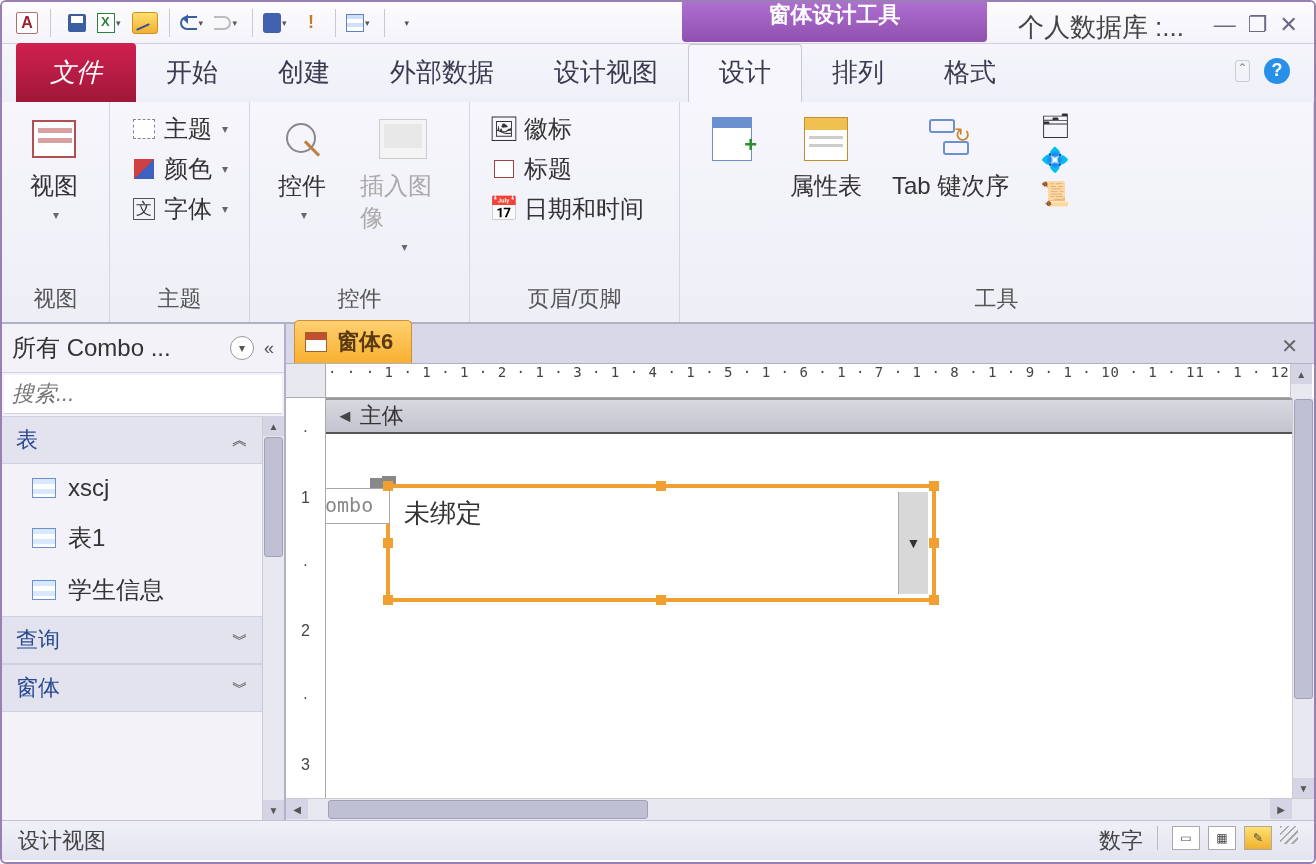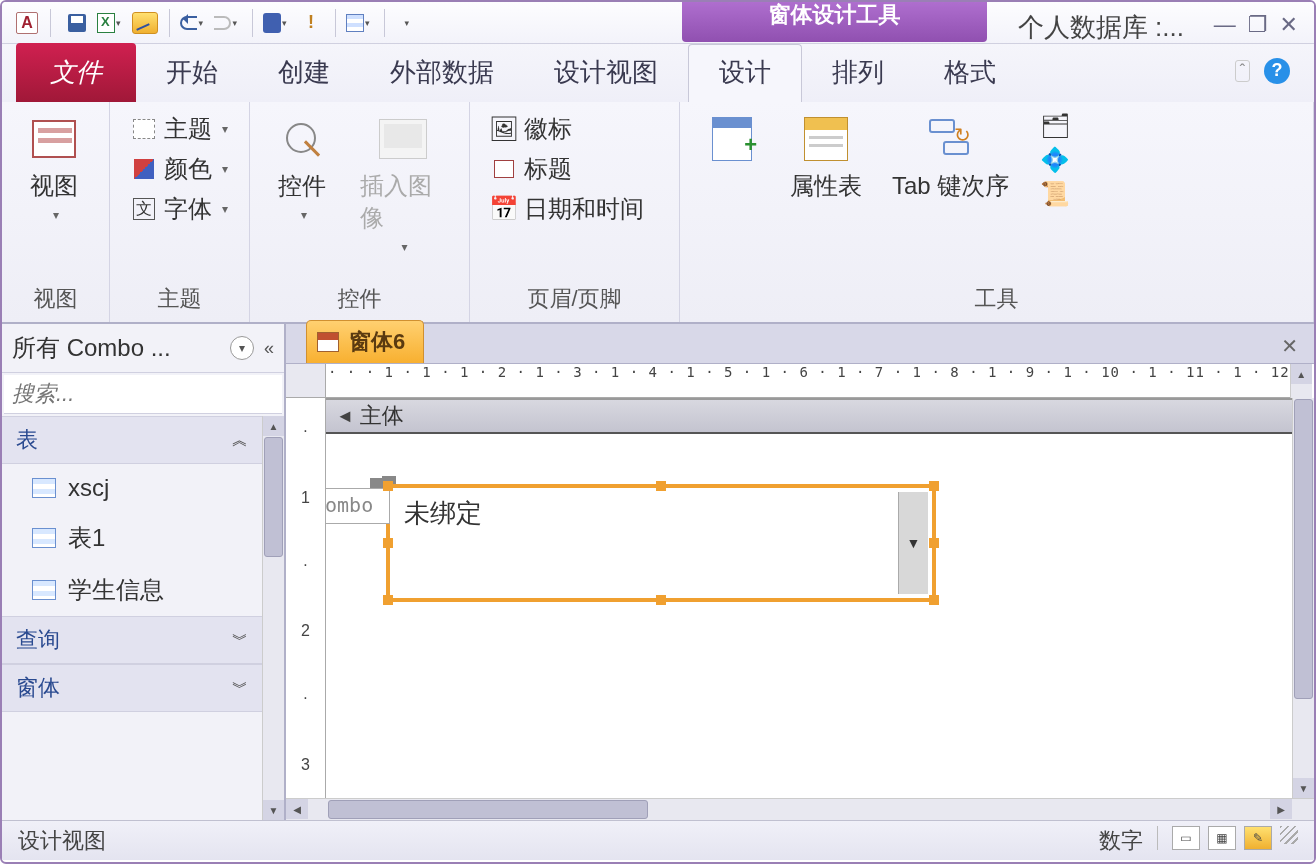--- a/index.html
+++ b/index.html
@@ -65,21 +65,21 @@
 .grp-hdr{background:#e3e3f0;padding:8px 14px;font-size:22px;color:#2a4a90;display:flex;justify-content:space-between;align-items:center;cursor:pointer;border-top:1px solid #d0d0e0;border-bottom:1px solid #d0d0e0;}
 .grp-chev{font-size:16px;color:#555;}
 .nav-list{flex:1;overflow:auto;}
 .nav-item{display:flex;align-items:center;gap:12px;padding:10px 14px 10px 30px;font-size:24px;color:#333;cursor:pointer;}
 .tbl-ico{width:24px;height:20px;border:1px solid #6a90d0;background:repeating-linear-gradient(#d8e8ff,#d8e8ff 5px,#fff 5px,#fff 10px);}
 .scroll-y{width:22px;background:#e8e8f0;border-left:1px solid #ccc;display:flex;flex-direction:column;}
 .scroll-btn{height:20px;background:#d4d4e4;display:flex;align-items:center;justify-content:center;font-size:10px;color:#555;}
 .scroll-thumb{background:#c0c0d4;border:1px solid #a0a0b8;border-radius:3px;margin:1px;}
 
 .main{flex:1;display:flex;flex-direction:column;background:#fff;position:relative;}
-.doc-tabs{height:40px;background:#d8d8e8;display:flex;align-items:flex-end;position:relative;border-bottom:1px solid #b0b0c8;padding-left:12px;}
+.doc-tabs{height:40px;background:#d8d8e8;display:flex;align-items:flex-end;position:relative;border-bottom:1px solid #b0b0c8;}
 .doc-tab{background:linear-gradient(#ffd070,#f8b030);border:1px solid #d09030;border-bottom:none;border-radius:5px 5px 0 0;padding:6px 18px 6px 10px;display:flex;align-items:center;gap:10px;font-size:22px;font-weight:bold;color:#5a3a10;margin-left:8px;}
 .frm-ico{width:22px;height:20px;background:#fff;border:1px solid #a06030;position:relative;}
 .frm-ico::before{content:"";position:absolute;left:0;top:0;width:100%;height:7px;background:#c05030;}
 .close-tab{position:absolute;right:16px;top:10px;font-size:20px;color:#666;cursor:pointer;}
 
 .design-surf{flex:1;display:flex;overflow:hidden;}
 .corner{width:40px;height:34px;background:#e8e8f0;border-right:1px solid #aaa;border-bottom:1px solid #aaa;}
 .hruler{height:34px;background:#fff;border-bottom:1px solid #aaa;font-size:14px;color:#444;padding-left:2px;white-space:nowrap;overflow:hidden;font-family:monospace;letter-spacing:1px;}
 .vruler{width:40px;background:#fff;border-right:1px solid #aaa;display:flex;flex-direction:column;align-items:center;font-size:16px;color:#444;}
 .vtick{height:75px;display:flex;align-items:center;position:relative;}

